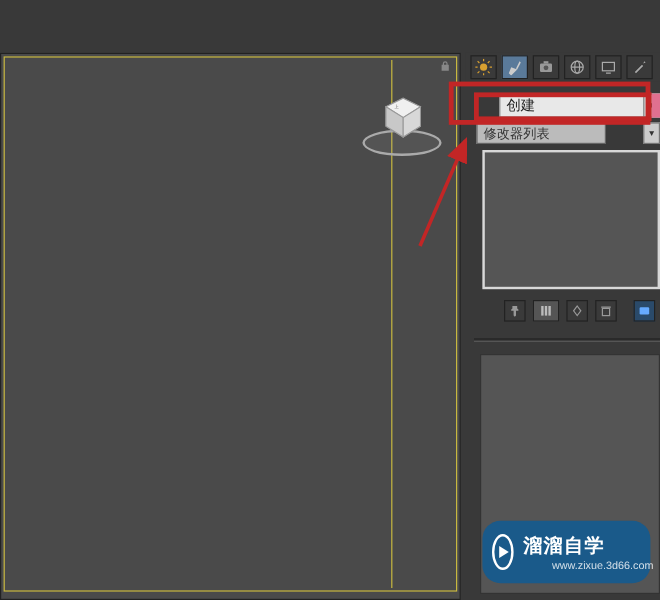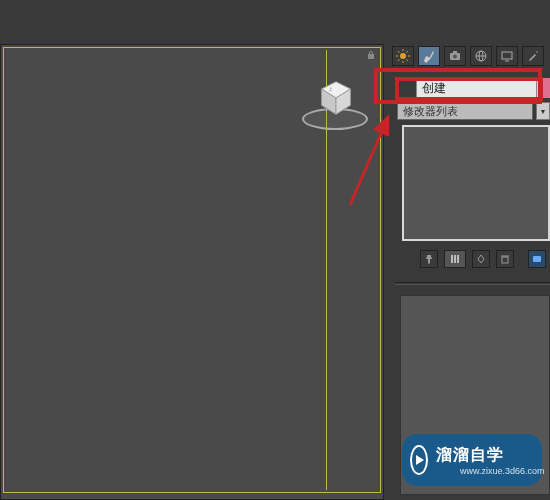--- a/index.html
+++ b/index.html
@@ -108,21 +108,21 @@
     }
     .pink-btn {
       position: absolute;
       left: 543px; top: 78px;
       width: 7px; height: 20px;
       background: #e07090;
     }
     .text-row {
       position: absolute;
       left: 397px; top: 102px;
-      width: 136px; height: 18px;
+      width: 108px; height: 18px;
       background: #bbb;
       border: 1px solid #666;
       font-size: 11px;
       padding: 0 5px;
       display: flex;
       align-items: center;
       color: #333;
       overflow: hidden;
     }
     .dd-arrow-2 {

